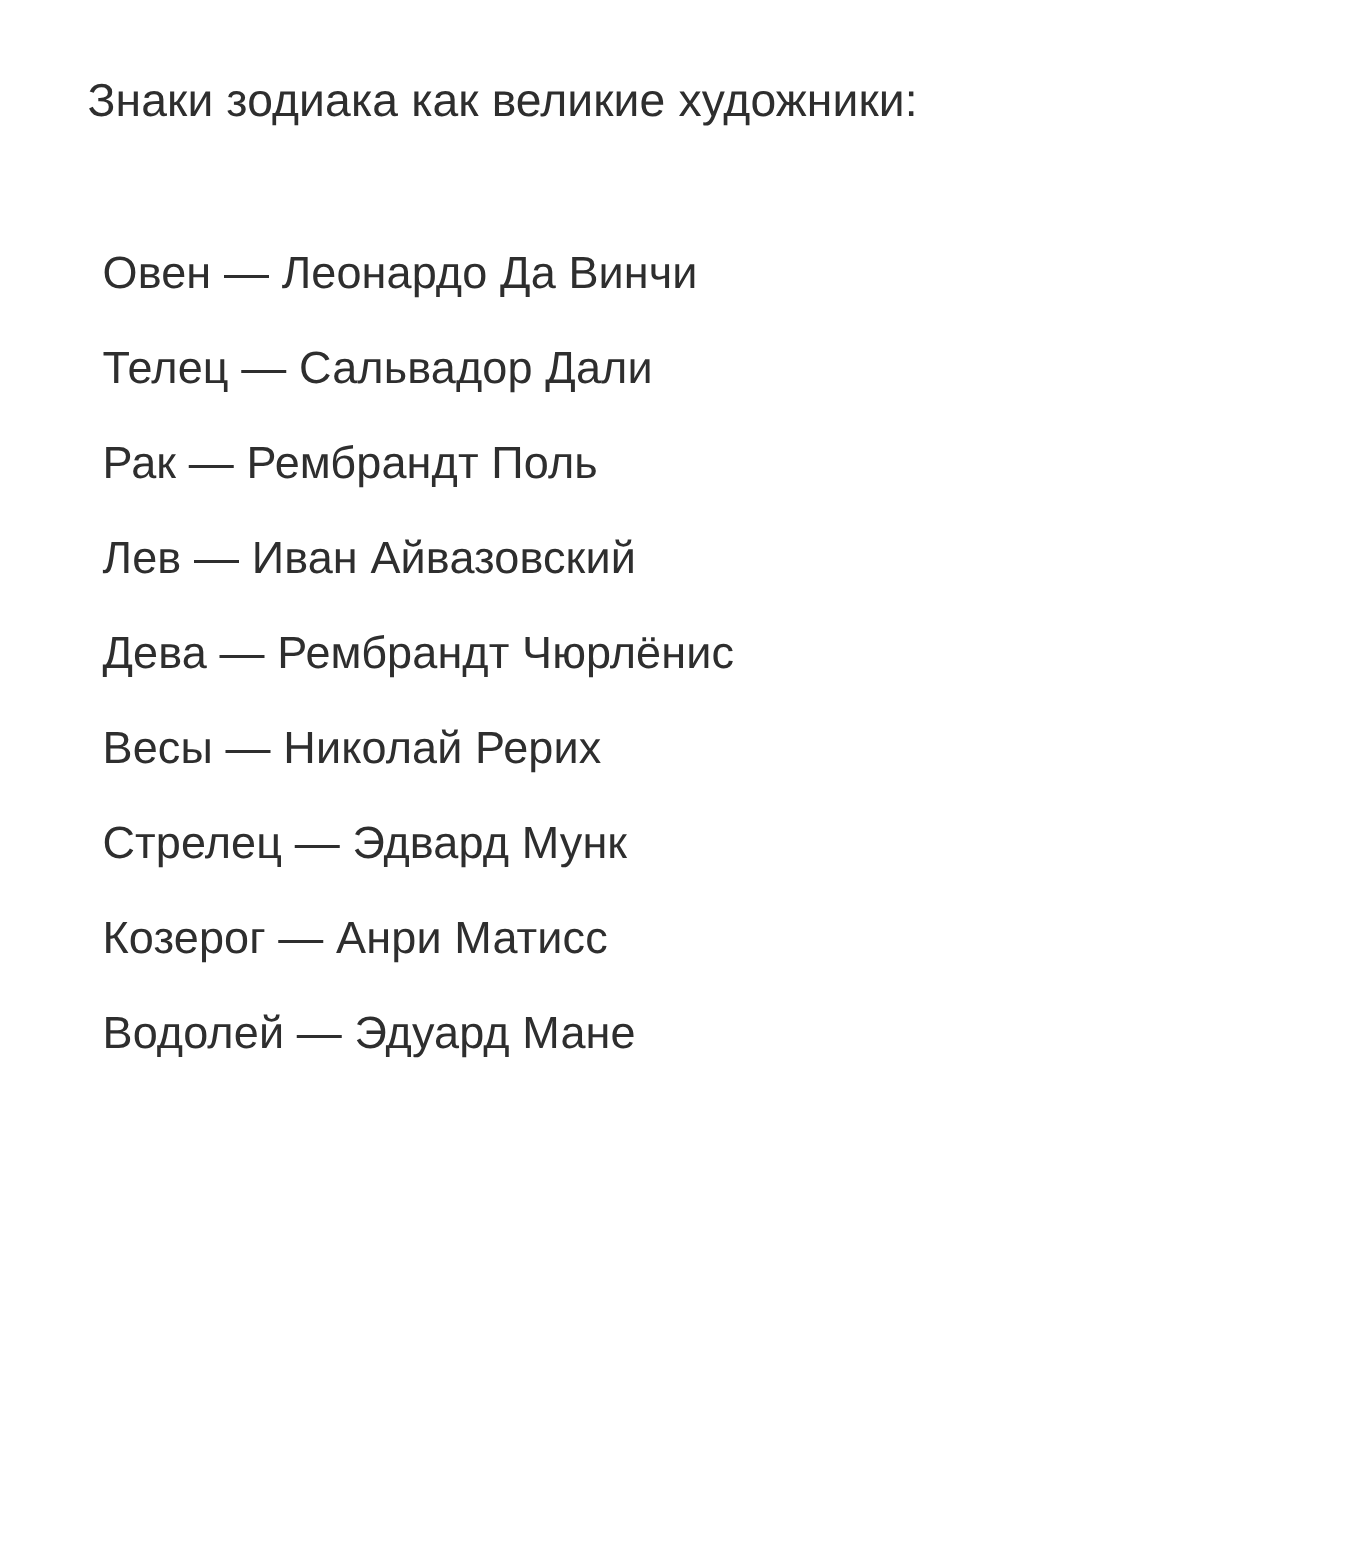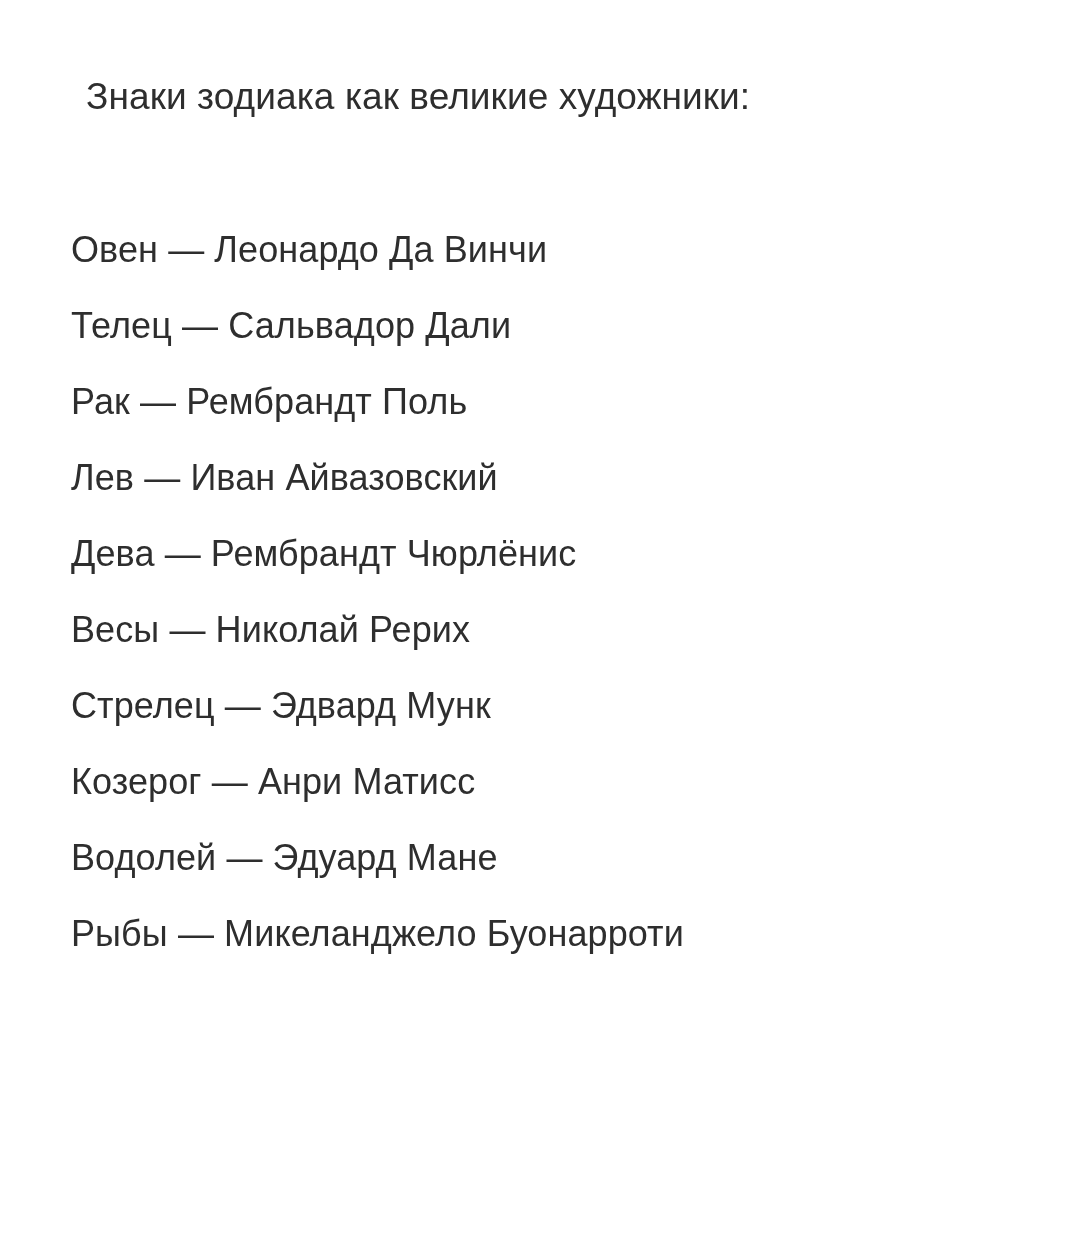--- a/index.html
+++ b/index.html
@@ -21,37 +21,37 @@
     height: 1250px;
     padding: 48px 70px 0 70px;
     background: #ffffff;
   }
   .title {
     font-size: 37px;
     line-height: 1.25;
     font-weight: 400;
     color: #2e2e2e;
     letter-spacing: 0.1px;
-    margin: 16px;
+    margin: 0;
     padding-top: 10px;
   }
   .spacer {
     height: 96px;
   }
   .list {
     list-style: none;
     margin: 0;
     padding: 0;
   }
   .list-item {
     font-size: 36px;
     line-height: 1.0;
     color: #2e2e2e;
     letter-spacing: 0.1px;
-    margin: 0 0 40px 1px;
+    margin: 0 0 40px 12px;
     white-space: nowrap;
   }
   .list-item:last-child {
     margin-bottom: 0;
   }
 </style>
 </head>
 <body>
 
 <div class="page">
@@ -60,15 +60,14 @@
   <ul class="list">
     <li class="list-item">Овен — Леонардо Да Винчи</li>
     <li class="list-item">Телец — Сальвадор Дали</li>
     <li class="list-item">Рак — Рембрандт Поль</li>
     <li class="list-item">Лев — Иван Айвазовский</li>
     <li class="list-item">Дева — Рембрандт Чюрлёнис</li>
     <li class="list-item">Весы — Николай Рерих</li>
     <li class="list-item">Стрелец — Эдвард Мунк</li>
     <li class="list-item">Козерог — Анри Матисс</li>
     <li class="list-item">Водолей — Эдуард Мане</li>
-    <li class="list-item">Рыбы — Микеланджело Буонарроти</li>
   </ul>
 </div>
 
 </body></html>

